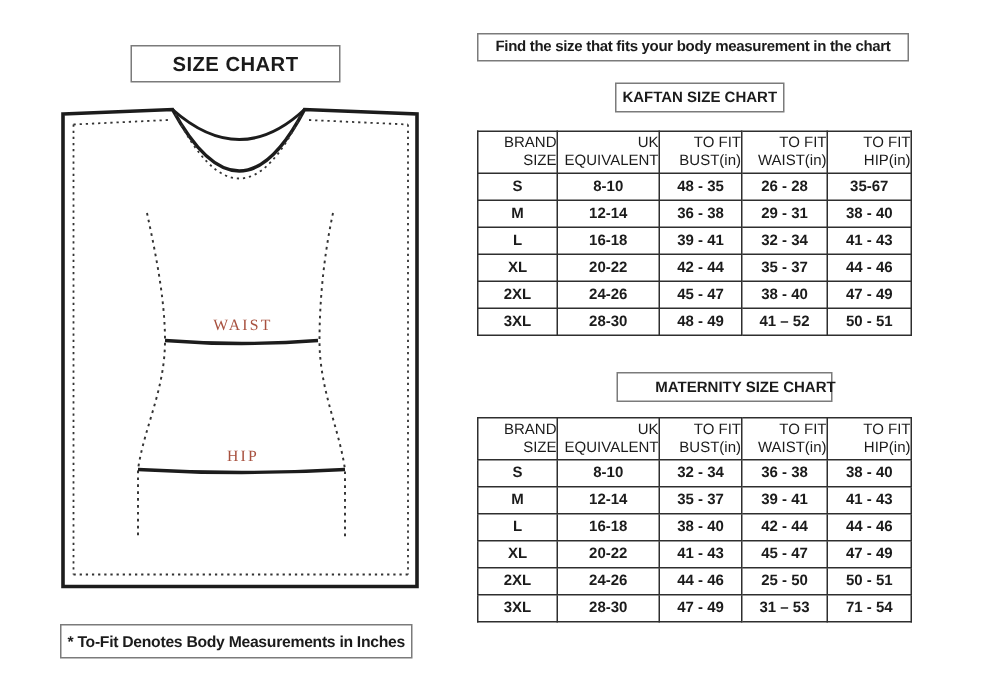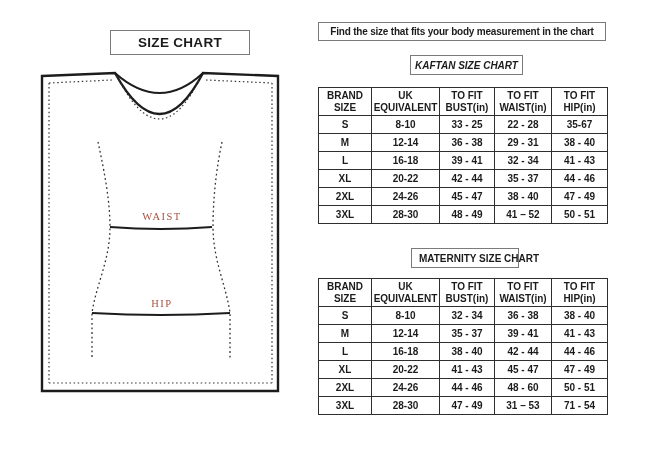--- a/index.html
+++ b/index.html
@@ -6,38 +6,38 @@
   #canvas {
     position:relative; width:658px; height:466px; background:#ffffff;
     font-family:"Liberation Sans", sans-serif; color:#1b1b1b; overflow:hidden;
   }
   .abs { position:absolute; }
   .boxed {
     border:1px solid #7b7b7b; background:#ffffff;
     display:flex; align-items:center; justify-content:center;
     font-weight:700; box-sizing:border-box; white-space:nowrap;
   }
-  .size-title-box { left:110px; top:30px; width:140px; height:25px; font-size:13.5px; letter-spacing:0.3px; }
+  .size-title-box { left:87px; top:30px; width:140px; height:25px; font-size:13.5px; letter-spacing:0.3px; }
   .note-box { left:40px; top:416px; width:235px; height:23px; font-size:10.5px; letter-spacing:-0.2px; }
   .banner-box { left:318px; top:22px; width:288px; height:19px; font-size:10px; letter-spacing:-0.2px; }
-  .kaftan-title-box { left:410px; top:55px; width:113px; height:20px; font-size:10px;font-style:italic; }
-  .maternity-title-box { left:411px; top:248px; width:108px; height:20px; font-size:10px;padding-left:28px; }
+  .kaftan-title-box { left:410px; top:55px; width:113px; height:20px; font-size:10px; }
+  .maternity-title-box { left:411px; top:248px; width:144px; height:20px; font-size:10px;padding-left:28px; }
 
   table.size-table {
     position:absolute; border-collapse:collapse; table-layout:fixed;
     width:289px; background:#ffffff;
     font-size:10px; font-weight:700; color:#1b1b1b;
   }
   #kaftan-table { left:318px; top:87px; }
   #maternity-table { left:318px; top:278px; }
   table.size-table th, table.size-table td {
     border:1px solid #2e2e2e; text-align:center; vertical-align:middle;
     padding:0; overflow:hidden; white-space:nowrap;
   }
-  table.size-table th { height:27px; line-height:12px; font-weight:700; }
+  table.size-table th { height:27px; line-height:12px; font-weight:400;text-align:right; }
   table.size-table td { height:17px; }
 
   .garment-svg { left:38px; top:70px; }
 </style>
 </head>
 <body>
 
 <div id="canvas">
 
   <div class="abs boxed size-title-box">
@@ -57,20 +57,23 @@
     <path d="M 60 72 C 66 100 72 130 72 157 C 72 190 58 215 54 243 L 54 288" fill="none" stroke="#333333" stroke-width="1.3" stroke-dasharray="1.8 2.8"></path>
     <path d="M 184 72 C 178 100 175 130 175 157 C 175 190 188 215 192 243 L 192 288" fill="none" stroke="#333333" stroke-width="1.3" stroke-dasharray="1.8 2.8"></path>
 
     <path d="M 72 157 Q 123 161 174 157" fill="none" stroke="#1c1c1c" stroke-width="2.2"></path>
     <text x="124" y="150" text-anchor="middle" font-family="Liberation Serif, serif" font-size="10.5" letter-spacing="1.5" fill="#a8513f">WAIST</text>
 
     <path d="M 54 243 Q 123 247 192 243" fill="none" stroke="#1c1c1c" stroke-width="2.2"></path>
     <text x="124" y="237" text-anchor="middle" font-family="Liberation Serif, serif" font-size="10.5" letter-spacing="1.5" fill="#a8513f">HIP</text>
   </svg>
 
+  <div class="abs boxed note-box">
+    <span>* To-Fit Denotes Body Measurements in Inches</span>
+  </div>
 
   <div class="abs boxed banner-box">
     <span>Find the size that fits your body measurement in the chart</span>
   </div>
 
   <div class="abs boxed kaftan-title-box">
     <span>KAFTAN SIZE CHART</span>
   </div>
 
   <table class="size-table" id="kaftan-table">
@@ -102,22 +105,22 @@
         <th>
             <div>TO FIT</div>
             <div>HIP(in)</div>
           </th>
       </tr>
     </thead>
     <tbody>
       <tr>
         <td>S</td>
         <td>8-10</td>
-        <td>33 - 25</td>
-        <td>22 - 28</td>
+        <td>48 - 35</td>
+        <td>26 - 28</td>
         <td>35-67</td>
       </tr>
       <tr>
         <td>M</td>
         <td>12-14</td>
         <td>36 - 38</td>
         <td>29 - 31</td>
         <td>38 - 40</td>
       </tr>
       <tr>
@@ -213,21 +216,21 @@
         <td>XL</td>
         <td>20-22</td>
         <td>41 - 43</td>
         <td>45 - 47</td>
         <td>47 - 49</td>
       </tr>
       <tr>
         <td>2XL</td>
         <td>24-26</td>
         <td>44 - 46</td>
-        <td>48 - 60</td>
+        <td>25 - 50</td>
         <td>50 - 51</td>
       </tr>
       <tr>
         <td>3XL</td>
         <td>28-30</td>
         <td>47 - 49</td>
         <td>31 – 53</td>
         <td>71 - 54</td>
       </tr>
     </tbody>

